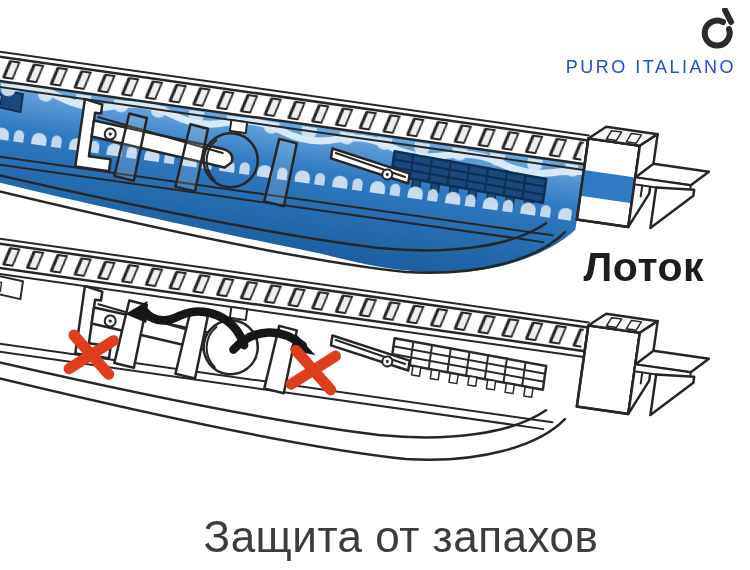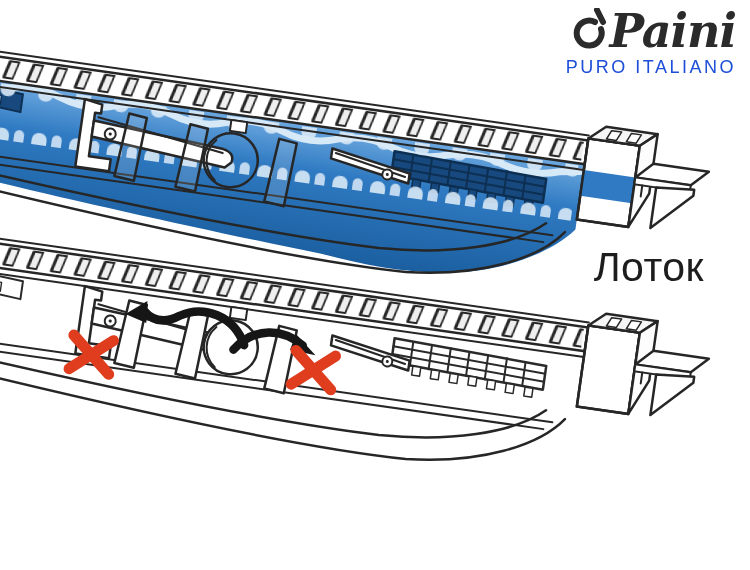--- a/index.html
+++ b/index.html
@@ -37,21 +37,21 @@
     font-family:"DejaVu Serif","Liberation Serif",serif;
     font-style:italic;font-weight:bold;font-size:46px;line-height:1;
     letter-spacing:-1px;color:#2b2b2b;
   }
   .logo .brand-tagline{
     margin-top:3px;font-size:18px;letter-spacing:2.5px;color:#1d4ed8;
     font-weight:400;
   }
   .channel-label{
     position:absolute;top:244px;right:46px;
-    font-size:41px;font-weight:400;color:#1d1d1d;letter-spacing:0.5px;
+    font-size:41px;font-weight:700;color:#1d1d1d;letter-spacing:0.5px;
   }
   .caption{
     position:absolute;left:0;right:0;bottom:8px;text-align:center;
     padding-left:52px;
     font-size:44px;font-weight:300;color:#3c3c3c;letter-spacing:0.5px;
   }
 </style>
 </head>
 <body>
 
@@ -203,21 +203,21 @@
     <use href="#channel" class="u-water" transform="translate(2,57) rotate(8.1)"></use>
     <use href="#channel" class="u-dry" transform="translate(2,244) rotate(8.1)"></use>
   </svg>
 
   <div class="logo">
     <div class="brand-row">
       <svg width="38" height="46" viewBox="0 0 38 46">
         <path d="M25,14 A12.5,12.5 0 1 0 31,21" fill="none" stroke="#2b2b2b" stroke-width="6" stroke-linecap="round"></path>
         <path d="M27,2 L33,14" stroke="#2b2b2b" stroke-width="6" stroke-linecap="round"></path>
       </svg>
-      <span class="brand-name">Paini</span>
     </div>
     <div class="brand-tagline">PURO ITALIANO</div>
   </div>
 
   <div class="channel-label">Лоток</div>
 
+  <div class="caption">Защита от запахов</div>
 
 </div>
 
 </body></html>

